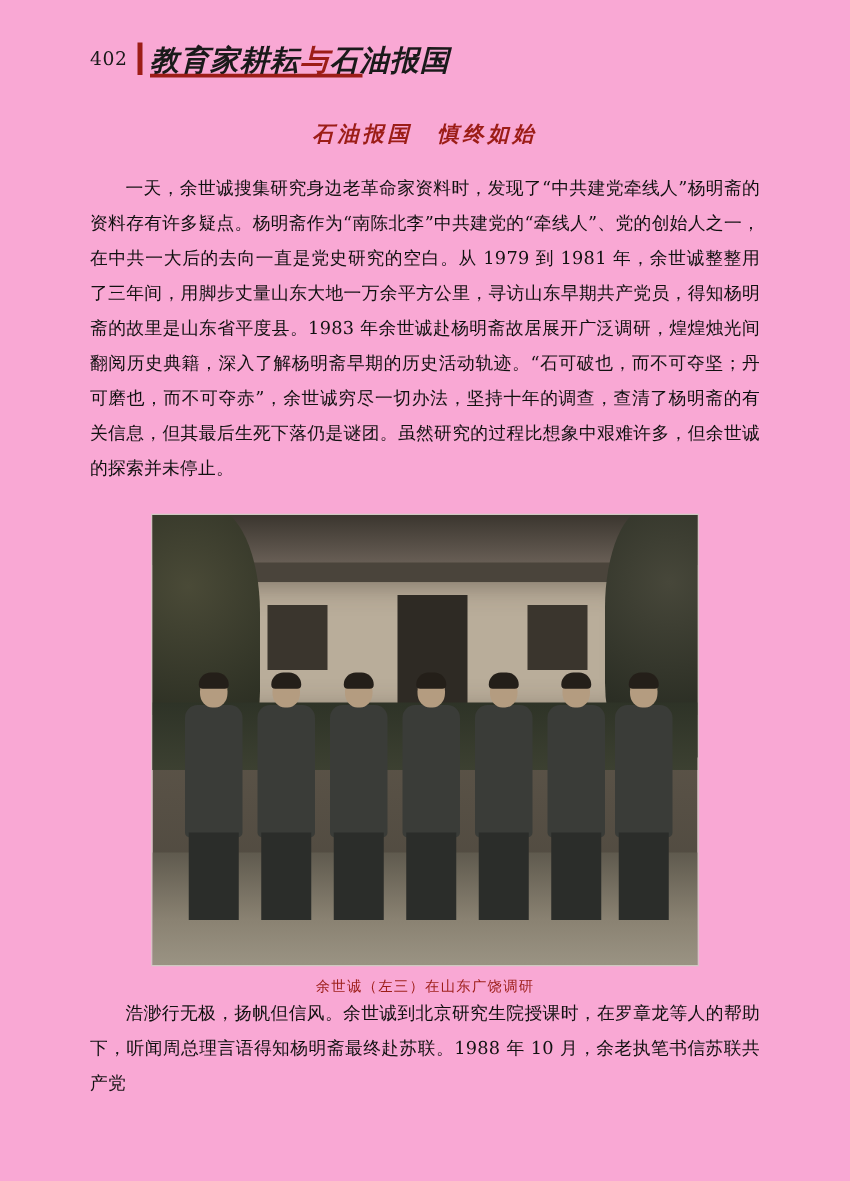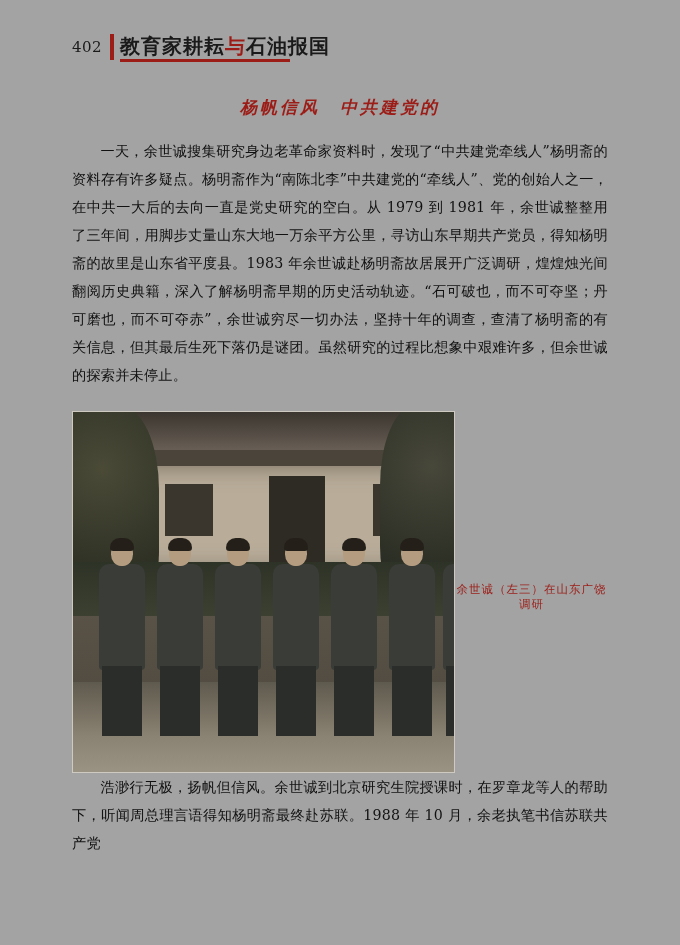--- a/index.html
+++ b/index.html
@@ -7,21 +7,21 @@
     padding: 0;
     background: #b8b8b8;
   }
   body {
     font-family: "DejaVu Sans", "Liberation Sans", sans-serif;
   }
   .page {
     position: relative;
     width: 680px;
     height: 945px;
-    background: #a3a3a3;
+    background: #f9a8d4;
     overflow: hidden;
     box-sizing: border-box;
   }
 
   
   .header {
     position: absolute;
     top: 34px;
     left: 0;
     width: 100%;
@@ -42,25 +42,26 @@
     top: 0px;
     width: 4px;
     height: 26px;
     background: #9c1d17;
   }
   .header-title {
     position: absolute;
     left: 120px;
     top: -1px;
     font-family: "DejaVu Serif", "Liberation Serif", serif;
-    font-size: 20px;
+    font-size: 23px;
     font-weight: bold;
     color: #1a1a1a;
     letter-spacing: 1px;
     white-space: nowrap;
+    font-style: italic;
   }
   .header-title .accent {
     color: #9c1d17;
   }
   .header-underline {
     position: absolute;
     left: 120px;
     top: 25px;
     width: 170px;
     height: 3px;
@@ -93,21 +94,21 @@
     text-align: justify;
     text-indent: 2em;
     letter-spacing: 0.2px;
   }
 
   
   .figure {
     margin: 22px 0 0 0;
     width: 536px;
     display: flex;
-    flex-direction: row;
+    flex-direction: column;
     align-items: center;
   }
   .photo {
     position: relative;
     width: 436px;
     height: 360px;
     border: 1px solid #cfcac1;
     background: linear-gradient(#7d7264, #5d5549 45%, #4a453c 100%);
     overflow: hidden;
   }
@@ -234,21 +235,21 @@
 
   <div class="header">
     <div class="page-number">402</div>
     <div class="header-rule"></div>
     <div class="header-title"><span>教育家耕耘</span><span class="accent">与</span><span>石油报国</span></div>
     <div class="header-underline"></div>
   </div>
 
   <div class="content">
 
-    <h2 class="section-title">杨帆信风　中共建党的</h2>
+    <h2 class="section-title">石油报国　慎终如始</h2>
 
     <p class="para">一天，余世诚搜集研究身边老革命家资料时，发现了“中共建党牵线人”杨明斋的资料存有许多疑点。杨明斋作为“南陈北李”中共建党的“牵线人”、党的创始人之一，在中共一大后的去向一直是党史研究的空白。从 1979 到 1981 年，余世诚整整用了三年间，用脚步丈量山东大地一万余平方公里，寻访山东早期共产党员，得知杨明斋的故里是山东省平度县。1983 年余世诚赴杨明斋故居展开广泛调研，煌煌烛光间翻阅历史典籍，深入了解杨明斋早期的历史活动轨迹。“石可破也，而不可夺坚；丹可磨也，而不可夺赤”，余世诚穷尽一切办法，坚持十年的调查，查清了杨明斋的有关信息，但其最后生死下落仍是谜团。虽然研究的过程比想象中艰难许多，但余世诚的探索并未停止。</p>
 
     <div class="figure">
       <div class="photo">
         <div class="ph-bldg"></div>
         <div class="ph-roof"></div>
         <div class="ph-roof2"></div>
         <div class="ph-wall"></div>
         <div class="ph-win1"></div>

